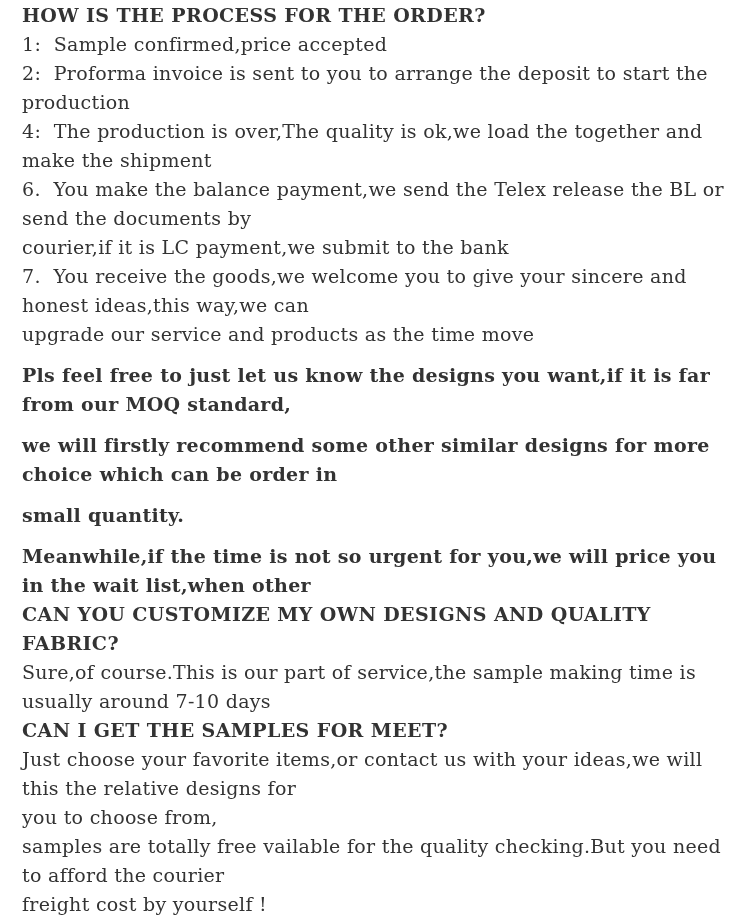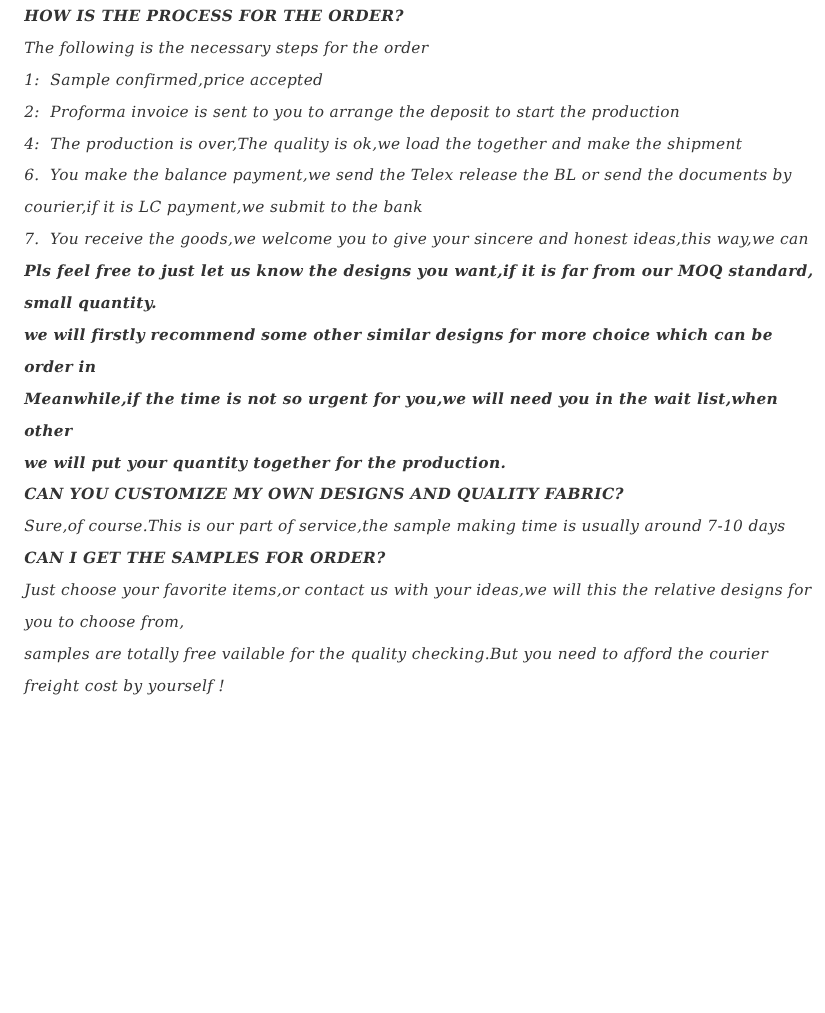--- a/index.html
+++ b/index.html
@@ -12,54 +12,53 @@
     height: 921px;
     box-sizing: border-box;
     padding: 1px 6px 0 22px;
     background: #ffffff;
     color: #333333;
     font-family: "DejaVu Serif", "Liberation Serif", serif;
     overflow: hidden;
   }
   .line {
     margin: 0;
-    font-size: 14px;
+    font-size: 19px;
     line-height: 29px;
     letter-spacing: 0.3px;
     white-space: pre-wrap;
     font-weight: normal;
-    font-style: italic;
   }
   .line.heading {
     font-weight: bold;
     letter-spacing: 0.4px;
   }
   .line.bold {
     font-weight: bold;
+    margin-top: 12px;
   }
 </style>
 </head>
 <body>
 
 <div class="page">
   <div id="faq-lines">
       <p class="line heading">HOW IS THE PROCESS FOR THE ORDER?</p>
-      <p class="line">The following is the necessary steps for the order</p>
       <p class="line">1:  Sample confirmed,price accepted</p>
       <p class="line">2:  Proforma invoice is sent to you to arrange the deposit to start the production</p>
       <p class="line">4:  The production is over,The quality is ok,we load the together and make the shipment</p>
       <p class="line">6.  You make the balance payment,we send the Telex release the BL or send the documents by</p>
       <p class="line">courier,if it is LC payment,we submit to the bank</p>
       <p class="line">7.  You receive the goods,we welcome you to give your sincere and honest ideas,this way,we can</p>
+      <p class="line">upgrade our service and products as the time move</p>
       <p class="line bold">Pls feel free to just let us know the designs you want,if it is far from our MOQ standard,</p>
+      <p class="line bold">we will firstly recommend some other similar designs for more choice which can be order in</p>
       <p class="line bold">small quantity.</p>
-      <p class="line bold">we will firstly recommend some other similar designs for more choice which can be order in</p>
-      <p class="line bold">Meanwhile,if the time is not so urgent for you,we will need you in the wait list,when other</p>
-      <p class="line bold">we will put your quantity together for the production.</p>
+      <p class="line bold">Meanwhile,if the time is not so urgent for you,we will price you in the wait list,when other</p>
       <p class="line heading">CAN YOU CUSTOMIZE MY OWN DESIGNS AND QUALITY FABRIC?</p>
       <p class="line">Sure,of course.This is our part of service,the sample making time is usually around 7-10 days</p>
-      <p class="line heading">CAN I GET THE SAMPLES FOR ORDER?</p>
+      <p class="line heading">CAN I GET THE SAMPLES FOR MEET?</p>
       <p class="line">Just choose your favorite items,or contact us with your ideas,we will this the relative designs for</p>
       <p class="line">you to choose from,</p>
       <p class="line">samples are totally free vailable for the quality checking.But you need to afford the courier</p>
       <p class="line">freight cost by yourself !</p>
     </div>
 </div>
 
 </body></html>

